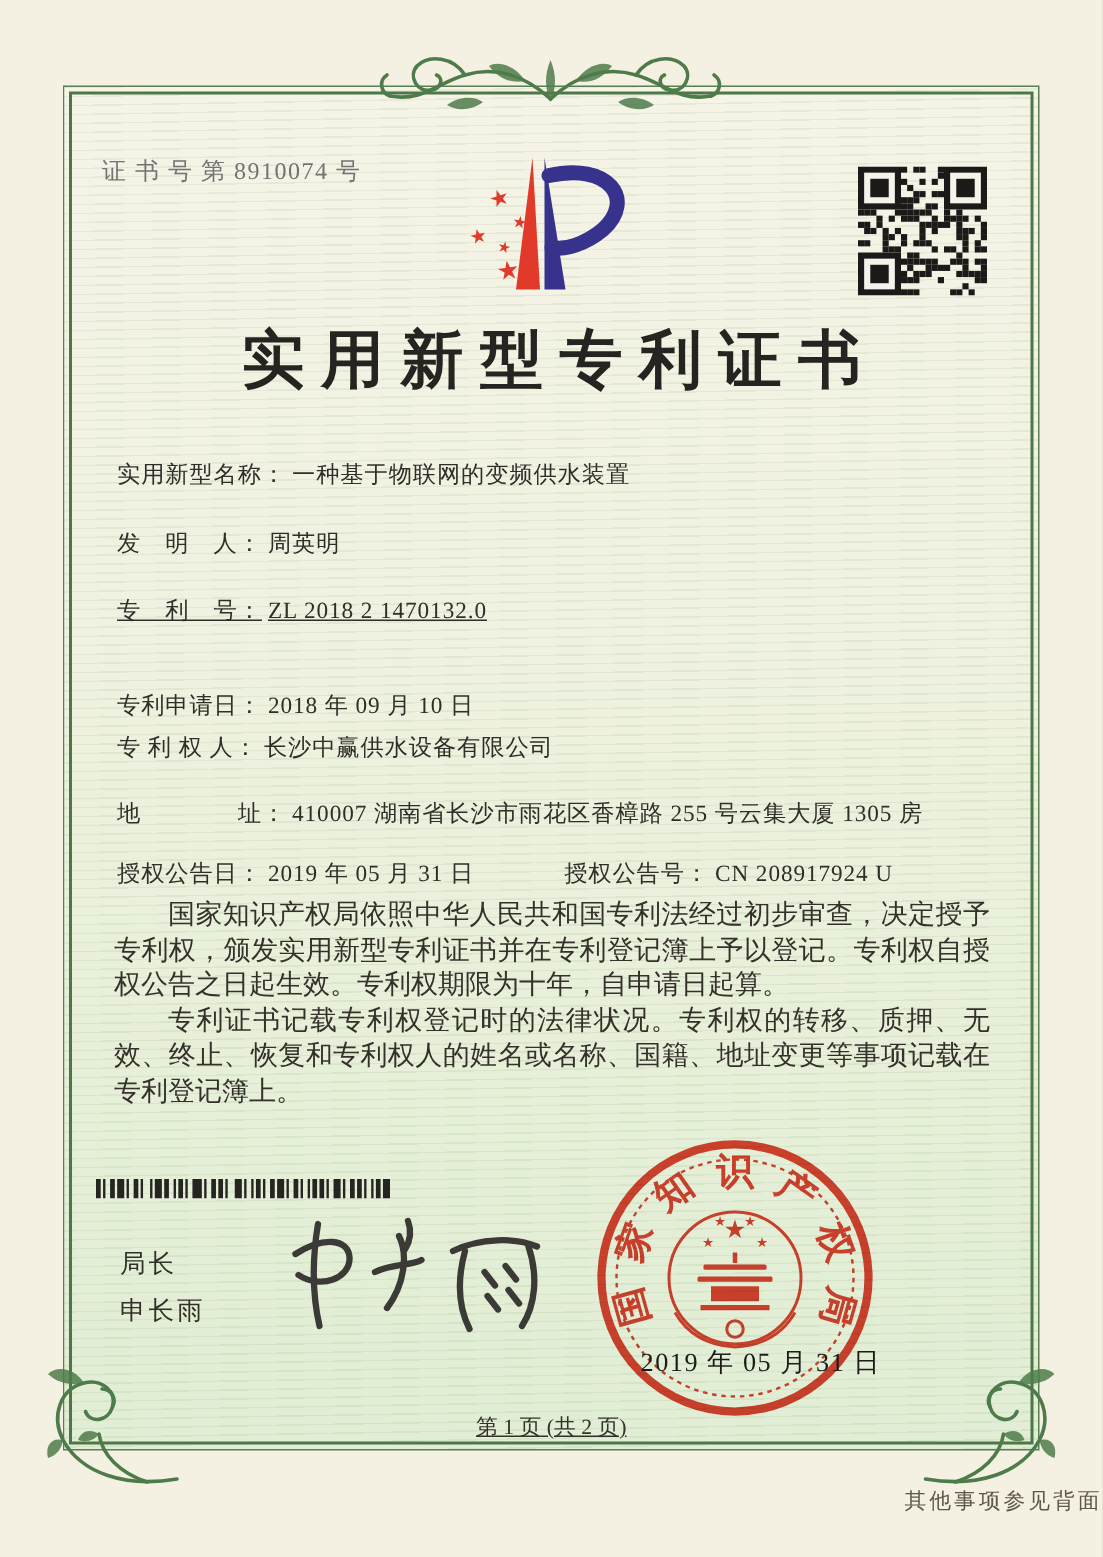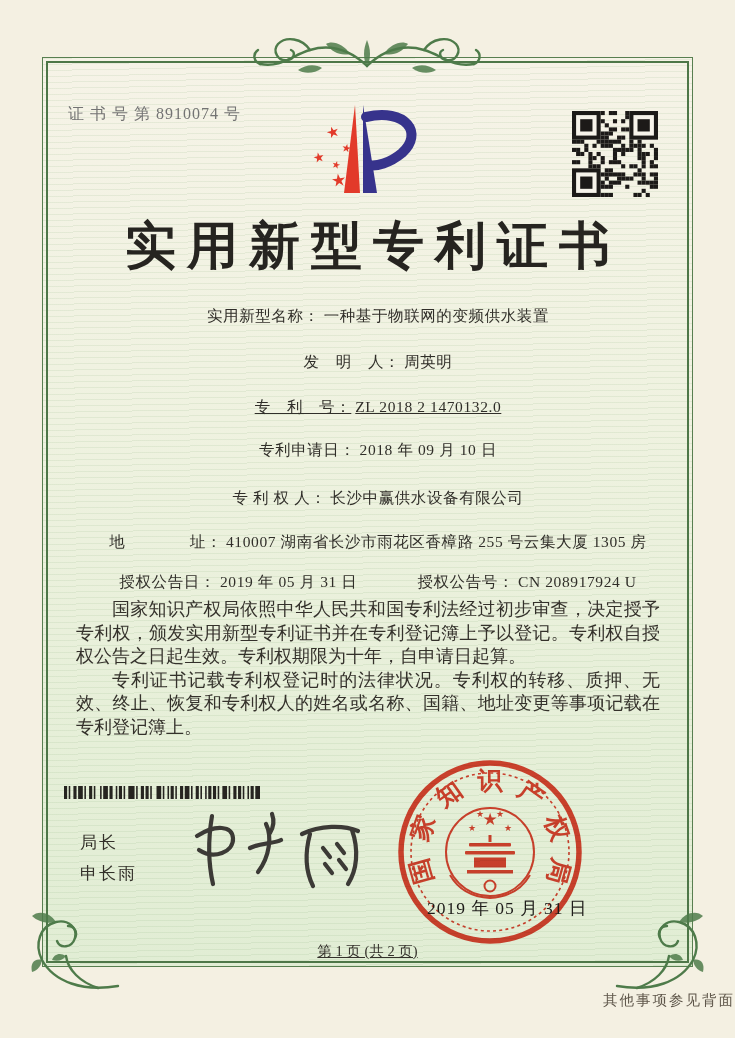--- a/index.html
+++ b/index.html
@@ -30,26 +30,26 @@
   
   .cert-no {
     position:absolute; left:68px; top:104px; font-size:16px; letter-spacing:1px; color:#737373;
   }
   .logo { position:absolute; left:298px; top:94px; width:145px; height:114px; }
   .qr { position:absolute; left:572px; top:111px; width:86px; height:86px; }
   .qr svg { display:block; width:100%; height:100%; }
   .qr rect.mod { fill:#1c1a18; }
   .title {
     position:absolute; left:0; top:212px; width:735px; text-align:center;
-    font-size:51px; font-weight:bold; letter-spacing:11px; text-indent:11px; color:#262420;
+    font-size:42px; font-weight:bold; letter-spacing:11px; text-indent:11px; color:#262420;
   }
   
   .field-row {
     position:absolute; left:78px; width:600px; font-size:15.5px;
-    letter-spacing:0.6px; white-space:nowrap; color:#302e29;text-align:center;
+    letter-spacing:0.6px; white-space:nowrap; color:#302e29;
   }
   .field-row .lab { }
   .field-row .val { margin-left:4px; }
   .pair2 { margin-left:60px; }
   
   .body-text {
     position:absolute; left:76px; top:598px; width:584px;
     font-size:18px; line-height:23.5px; text-align:justify; color:#34312b;
   }
   .body-text p { text-indent:2em; margin:0; }
@@ -290,21 +290,21 @@
 
   <div class="field-row" style="top:306px;">
     <span class="lab">实用新型名称：</span><span class="val">一种基于物联网的变频供水装置</span>
   </div>
   <div class="field-row" style="top:352px;">
     <span class="lab">发　明　人：</span><span class="val">周英明</span>
   </div>
   <div class="field-row" style="top:397px;text-decoration:underline;">
     <span class="lab">专　利　号：</span><span class="val">ZL 2018 2 1470132.0</span>
   </div>
-  <div class="field-row" style="top:440px;">
+  <div class="field-row" style="top:460px;">
     <span class="lab">专利申请日：</span><span class="val">2018 年 09 月 10 日</span>
   </div>
   <div class="field-row" style="top:488px;">
     <span class="lab">专 利 权 人：</span><span class="val">长沙中赢供水设备有限公司</span>
   </div>
   <div class="field-row" style="top:532px;">
     <span class="lab">地　　　　址：</span><span class="val">410007 湖南省长沙市雨花区香樟路 255 号云集大厦 1305 房</span>
   </div>
   <div class="field-row" style="top:572px;">
     <span class="lab">授权公告日：</span><span class="val">2019 年 05 月 31 日</span><span class="pair2"><span class="lab">授权公告号：</span><span class="val">CN 208917924 U</span></span>

